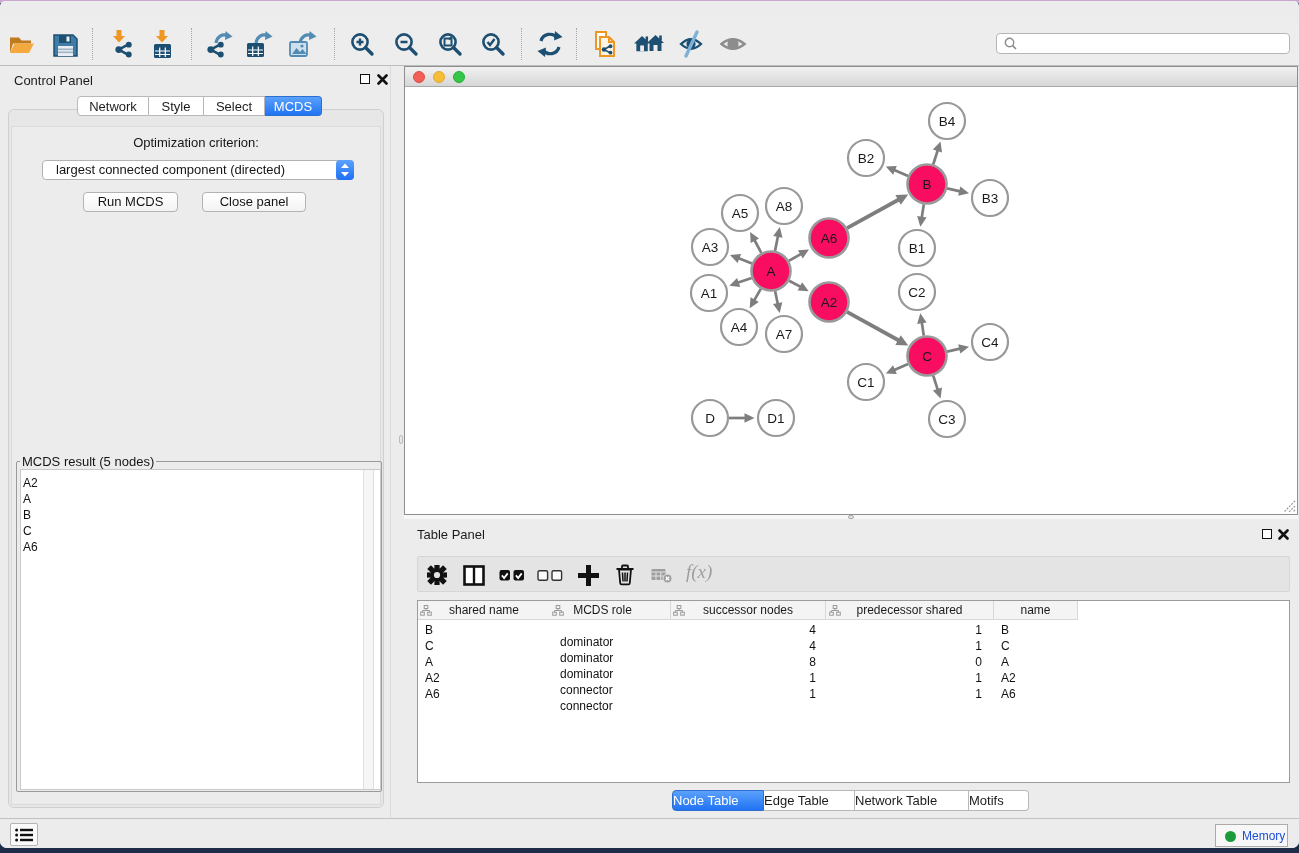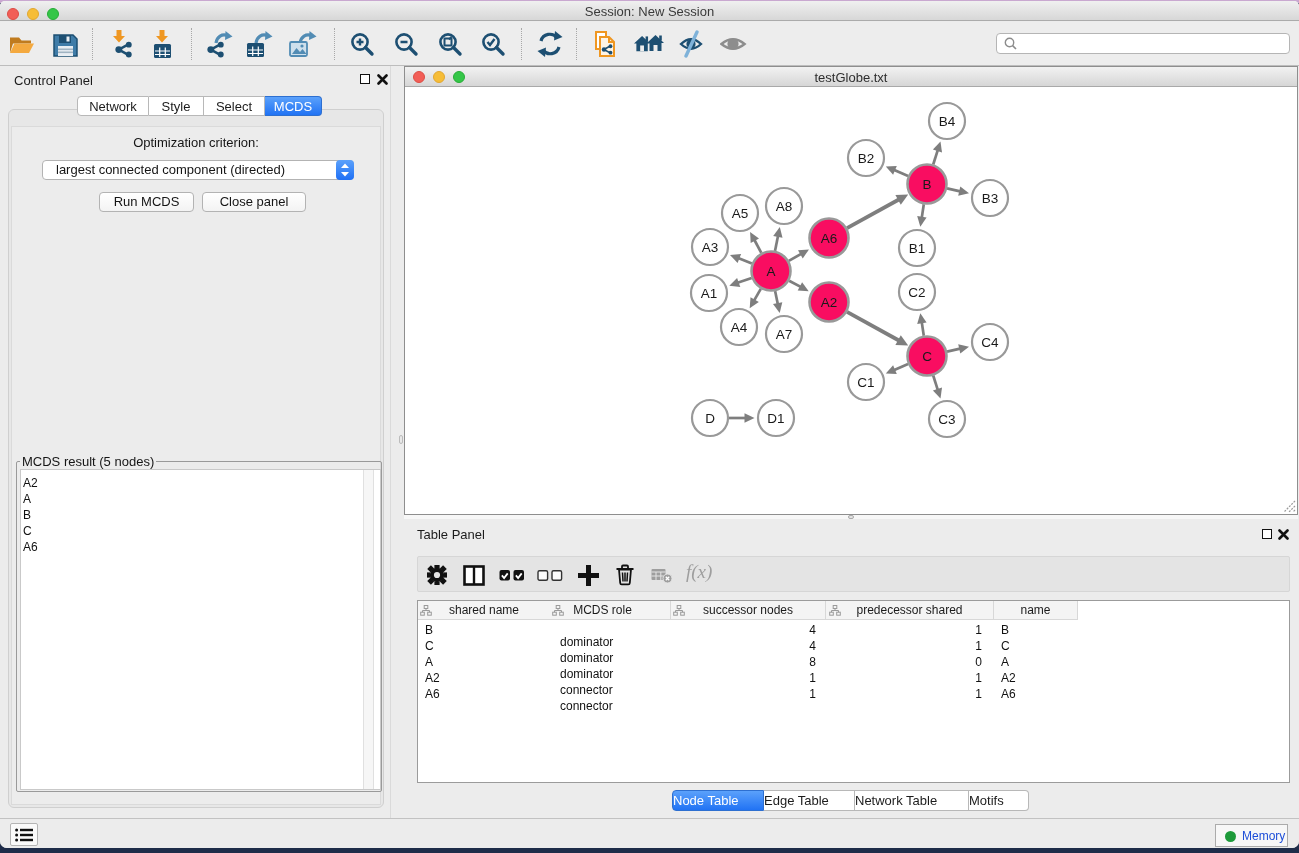--- a/index.html
+++ b/index.html
@@ -65,26 +65,20 @@
 #listbtn { position:absolute; left:10px; top:4px; width:28px; height:23px; background:#fafafa; border:1px solid #b4b4b4; border-radius:2px; }
 #membtn { position:absolute; right:11px; top:5px; width:73px; height:23px; background:#f7f7f7; border:1px solid #ababab; font-size:12px; color:#1d4ed8; }
 #membtn .dot { position:absolute; left:9px; top:6px; width:11px; height:11px; border-radius:50%; background:#1d9a3a; }
 #membtn .mt { position:absolute; left:26px; top:4px; }
 svg text { font-family:"Liberation Sans", sans-serif; }
 </style>
 </head>
 <body>
 <div id="topstrip"></div>
 <div id="win">
-<div id="titlebar">
-  <span class="tl r"></span>
-      <span class="tl y"></span>
-      <span class="tl g"></span>
-  <div id="title">Session: New Session</div>
-</div>
 <div id="toolbar">
   <div class="tsep" style="left:92px"></div>
   <div class="tsep" style="left:191px"></div>
   <div class="tsep" style="left:334px"></div>
   <div class="tsep" style="left:521px"></div>
   <div class="tsep" style="left:576px"></div>
 <svg class="ticon" style="left:7px;top:8px" width="28" height="28" viewBox="0 0 28 28">
         <path d="M3 23 V7.5 h9 l2.5 3 h9.5 v3 H6 z" fill="#c07b1e"></path>
         <path d="M7.5 13.5 h19.5 l-5 9.5 H3 z" fill="#f4a93f"></path>
       </svg>
@@ -229,35 +223,34 @@
   </div>
   <div id="tabpane">
     <div id="mcdsinner">
       <div id="dropdown">largest connected component (directed)
         <div id="stepper"><svg width="18" height="20" viewBox="0 0 18 20">
                 <path d="M9 3.5 L13 8 H5 z" fill="#fff"></path>
                 <path d="M9 16.5 L13 12 H5 z" fill="#fff"></path>
               </svg></div>
       </div>
       <div id="optlabel">Optimization criterion:</div>
-      <div class="btn" style="left:87px;width:95px">Run MCDS</div>
+      <div class="btn" style="left:71px;width:95px">Run MCDS</div>
       <div class="btn" style="left:190px;width:104px">Close panel</div>
       <fieldset>
             <legend>MCDS result (5 nodes)</legend>
           </fieldset>
       <div id="mlist">A2<br>A<br>B<br>C<br>A6<div id="mscroll"></div></div>
     </div>
   </div>
 </div>
 <div id="netwin">
   <div id="ntitle">
     <span class="tl r" style="top:4px;left:8px"></span>
         <span class="tl y" style="top:4px;left:28px"></span>
         <span class="tl g" style="top:4px;left:48px"></span>
-    <div class="t">testGlobe.txt</div>
   </div>
   <svg style="position:absolute;right:1px;bottom:1px" width="13" height="13" viewBox="0 0 13 13">
         <path d="M12 1 L1 12 M12 6 L6 12 M12 10 L10 12" stroke="#9a9a9a" stroke-width="1.2" stroke-dasharray="2 1.2" fill="none"></path>
       </svg>
 </div>
 <svg id="graph" width="892" height="427" style="position:absolute;left:405px;top:86px">
       <line x1="356.3" y1="165.9" x2="348.9" y2="152.0" stroke="#7e7e7e" stroke-width="2.7"></line>
       <polygon points="345.1,145.0 354.0,151.5 345.7,156.0" fill="#7e7e7e"></polygon>
       <line x1="370.0" y1="163.9" x2="373.2" y2="147.9" stroke="#7e7e7e" stroke-width="2.7"></line>
       <polygon points="374.8,140.1 377.5,150.8 368.2,149.0" fill="#7e7e7e"></polygon>

